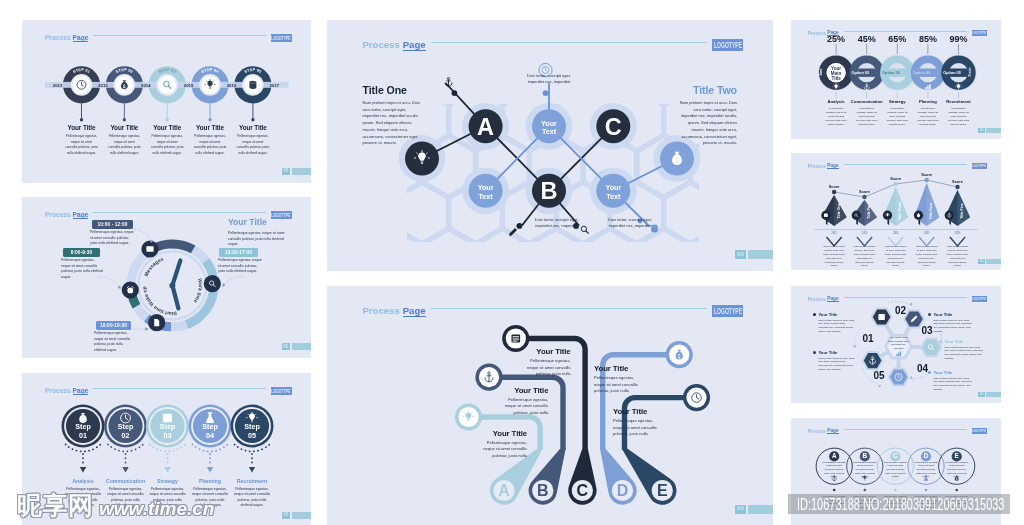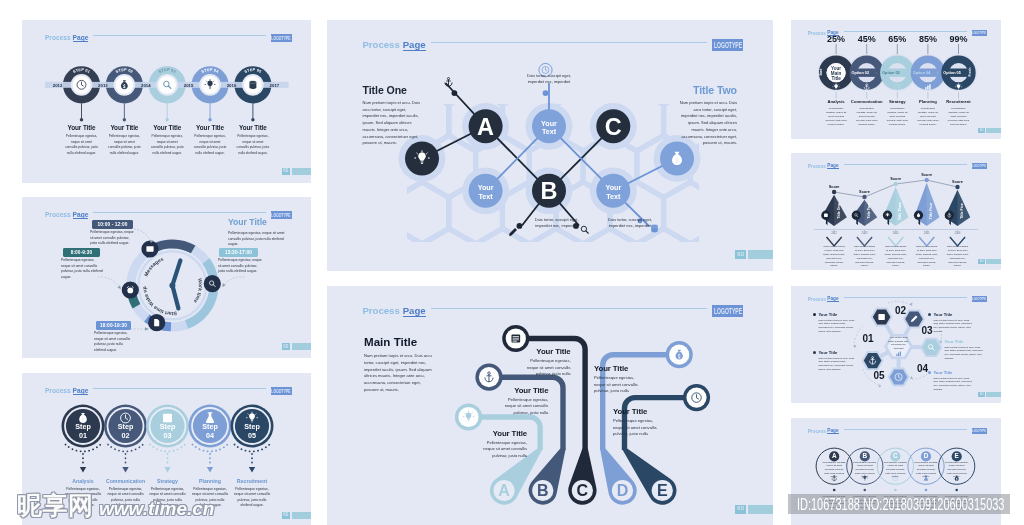--- a/index.html
+++ b/index.html
@@ -607,24 +607,20 @@
           <circle cx="215.8" cy="204.5" r="10.6" fill="#e6eaf5"></circle>
           <text x="215.8" y="210.3" font-size="16" font-weight="bold" fill="#44587a" text-anchor="middle">B</text>
           <circle cx="255.4" cy="204.5" r="10.6" fill="#e6eaf5"></circle>
           <text x="255.4" y="210.3" font-size="16" font-weight="bold" fill="#20293a" text-anchor="middle">C</text>
           <circle cx="295.5" cy="204.5" r="10.6" fill="#e6eaf5"></circle>
           <text x="295.5" y="210.3" font-size="16" font-weight="bold" fill="#7e9fd6" text-anchor="middle">D</text>
           <circle cx="335.3" cy="204.5" r="10.6" fill="#e6eaf5"></circle>
           <text x="335.3" y="210.3" font-size="16" font-weight="bold" fill="#2b4766" text-anchor="middle">E</text>
         </svg>
       </div>
-      <div style="position:absolute;left:37px;top:49px;width:72px">
-        <div style="font-size:11.6px;font-weight:bold;color:#11192a">Main Title</div>
-        <div style="font-size:4.1px;color:#2a3340;line-height:1.65;margin-top:5px">Nam pretium turpis et arcu. Duis arcu tortor, suscipit eget, imperdiet nec, imperdiet iaculis, ipsum. Sed aliquam ultrices mauris. Integer ante arcu, accumsana, consectetuer eget, posuere ut, mauris.</div>
-      </div>
       <div style="position:absolute;left:151px;top:142.5px;width:49px;text-align:right">
         <div style="font-size:7.8px;font-weight:bold;color:#111a26;letter-spacing:-.1px">Your Title</div>
         <div style="font-size:4.1px;color:#2a3340;line-height:1.62;margin-top:2px">Pellentesque egestas, neque sit amet convallis pulvinar, justo nulla</div>
       </div>
       <div style="position:absolute;left:172.4px;top:99.8px;width:49px;text-align:right">
         <div style="font-size:7.8px;font-weight:bold;color:#111a26;letter-spacing:-.1px">Your Title</div>
         <div style="font-size:4.1px;color:#2a3340;line-height:1.62;margin-top:2px">Pellentesque egestas, neque sit amet convallis pulvinar, justo nulla</div>
       </div>
       <div style="position:absolute;left:194.6px;top:61px;width:49px;text-align:right">
         <div style="font-size:7.8px;font-weight:bold;color:#111a26;letter-spacing:-.1px">Your Title</div>

